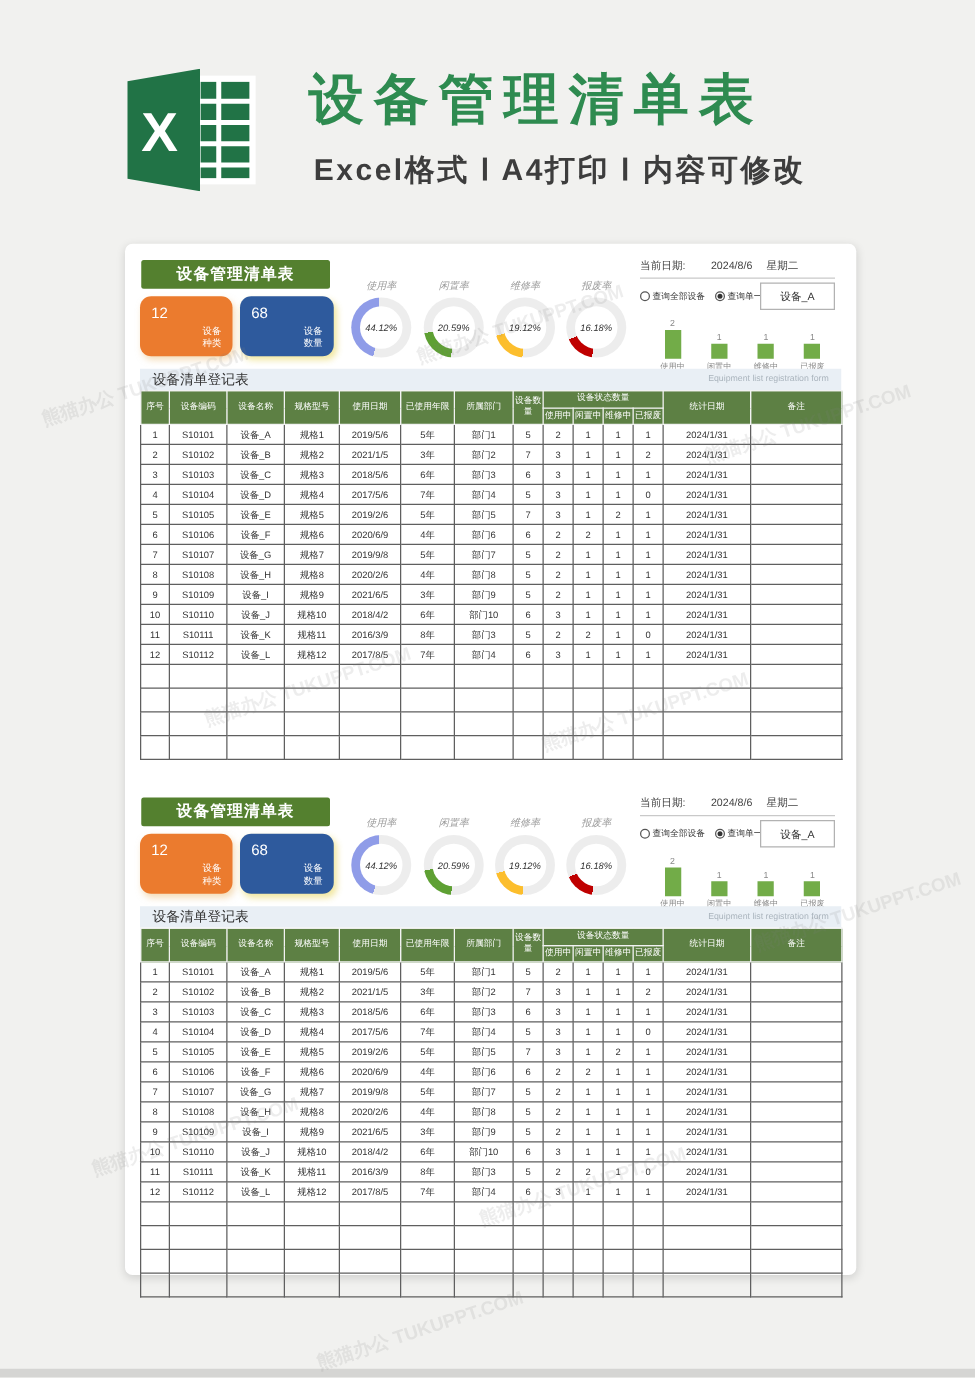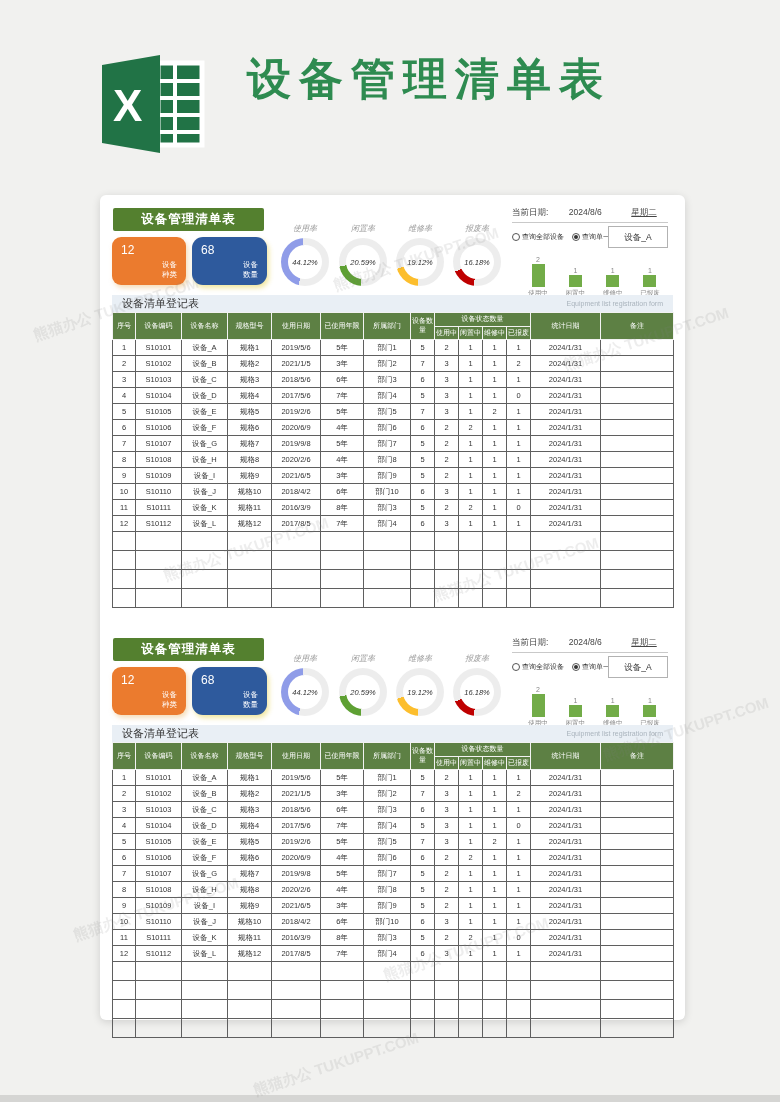--- a/index.html
+++ b/index.html
@@ -25,36 +25,36 @@
     background:#ffffff;border-radius:6px;box-shadow:0 2px 8px rgba(0,0,0,.14);
   }
   .section{position:absolute;left:0;width:585px;height:400px;}
   .sec-banner{
     position:absolute;left:13px;top:13px;width:151px;height:23px;
     background:#54802f;border-radius:2px;color:#fff;
     font-size:12.5px;font-weight:bold;text-align:center;line-height:23px;letter-spacing:1px;
   }
   .card{position:absolute;top:42px;height:48px;border-radius:9px;color:#fff;}
   .card-orange{left:12px;width:74px;background:#eb7b2e;box-shadow:2px 3px 5px rgba(235,190,120,.5);}
-  .card-blue{left:92px;width:75px;background:#2e5a9d;box-shadow:2px 3px 5px rgba(240,228,150,.9);border-radius:11px;}
+  .card-blue{left:92px;width:75px;background:#2e5a9d;box-shadow:2px 3px 5px rgba(240,228,150,.9);}
   .card-num{font-size:12px;margin:6px 0 0 9px;}
   .card-lbl{position:absolute;right:9px;bottom:5px;font-size:7.5px;text-align:right;line-height:1.35;}
   
   .donut-row{position:absolute;left:0;top:28px;width:420px;height:78px;}
   .donut-box{position:absolute;width:56px;text-align:center;font-style:italic;}
   .donut-label{font-size:8px;color:#9a9a9a;margin-bottom:4px;}
   .donut{width:48px;height:48px;border-radius:50%;margin:0 auto;position:relative;}
   .donut::after{content:"";position:absolute;inset:7px;background:#fff;border-radius:50%;}
   .donut .pct{position:absolute;inset:0;display:flex;align-items:center;justify-content:center;
     font-size:7.5px;color:#333;z-index:1;}
   
   .date-row{position:absolute;left:412px;top:12px;width:156px;font-size:8.5px;color:#444;
     border-bottom:1px solid #c9c9c9;padding-bottom:3px;white-space:nowrap;}
   .date-row .date-val{margin-left:18px;}
-  .date-row .date-week{margin-left:27px;text-decoration:underline;}
+  .date-row .date-week{margin-left:9px;}
   .radio-row{position:absolute;left:412px;top:37px;display:flex;gap:8px;font-size:7px;color:#333;white-space:nowrap;}
   .radio-item{display:flex;align-items:center;cursor:default;}
   .radio{display:inline-block;width:6px;height:6px;border:1px solid #555;border-radius:50%;
     margin-right:2px;position:relative;background:#fff;}
   .radio.checked::after{content:"";position:absolute;inset:1px;background:#333;border-radius:50%;}
   .dropdown{position:absolute;left:508px;top:31px;width:58px;height:20px;background:#fff;
     border:1px solid #b2b2b2;font-size:8.5px;color:#333;text-align:center;line-height:20px;}
   .bar-chart{position:absolute;left:424px;top:55px;width:140px;height:48px;
     display:flex;justify-content:space-between;align-items:flex-end;}
   .bar-group{display:flex;flex-direction:column;align-items:center;justify-content:flex-end;width:28px;}
@@ -90,20 +90,21 @@
       <line x1="60" y1="26" x2="104" y2="26" stroke="#ffffff" stroke-width="4"></line>
       <line x1="60" y1="43" x2="104" y2="43" stroke="#ffffff" stroke-width="4"></line>
       <line x1="60" y1="60" x2="104" y2="60" stroke="#ffffff" stroke-width="4"></line>
       <line x1="60" y1="77" x2="104" y2="77" stroke="#ffffff" stroke-width="4"></line>
       <line x1="77" y1="8" x2="77" y2="90" stroke="#ffffff" stroke-width="4"></line>
       <polygon points="4,10 62,0 62,98 4,88" fill="#217346"></polygon>
       <text x="15" y="66" font-size="44" font-weight="bold" fill="#ffffff" font-family="Liberation Sans, sans-serif">X</text>
     </svg>
   </div>
   <div class="hero-title">设备管理清单表</div>
+  <div class="hero-sub">Excel格式 Ⅰ A4打印 Ⅰ 内容可修改</div>
 </div>
 
 <div class="panel" id="panel">
   <div class="section" style="top: 0px;">
     <div class="sec-banner">设备管理清单表</div>
 
     <div class="card card-orange">
       <div class="card-num">12</div>
       <div class="card-lbl">
         <span>设备</span><br>

